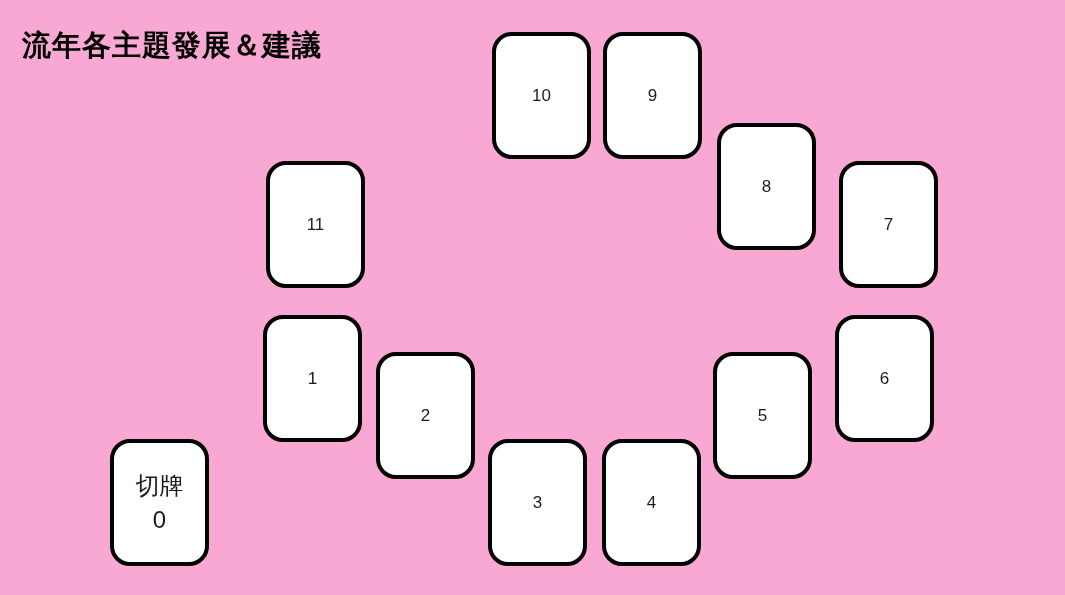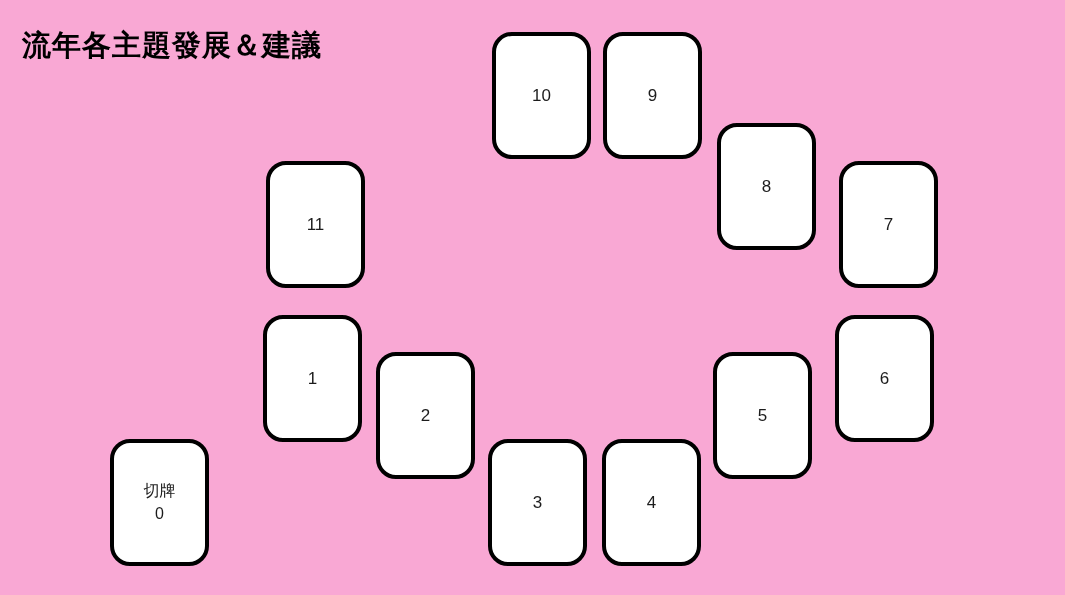--- a/index.html
+++ b/index.html
@@ -39,21 +39,21 @@
     align-items: center;
     justify-content: center;
     cursor: pointer;
   }
   .card-label {
     font-size: 17px;
     color: #1c1c1c;
     line-height: 1.4;
     text-align: center;
   }
-  .cut-label { font-size: 16px; }
+  .cut-label { font-size: 24px; }
   
   .pos-0  { left: 110px; top: 439px; }
   .pos-1  { left: 263px; top: 315px; }
   .pos-2  { left: 376px; top: 352px; }
   .pos-3  { left: 488px; top: 439px; }
   .pos-4  { left: 602px; top: 439px; }
   .pos-5  { left: 713px; top: 352px; }
   .pos-6  { left: 835px; top: 315px; }
   .pos-7  { left: 839px; top: 161px; }
   .pos-8  { left: 717px; top: 123px; }

